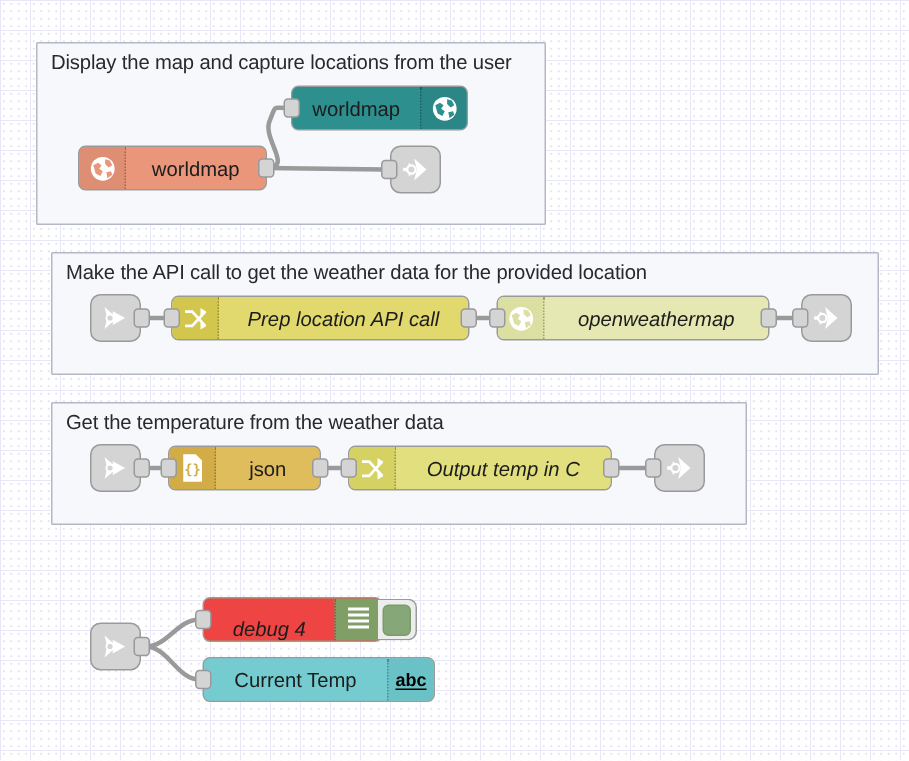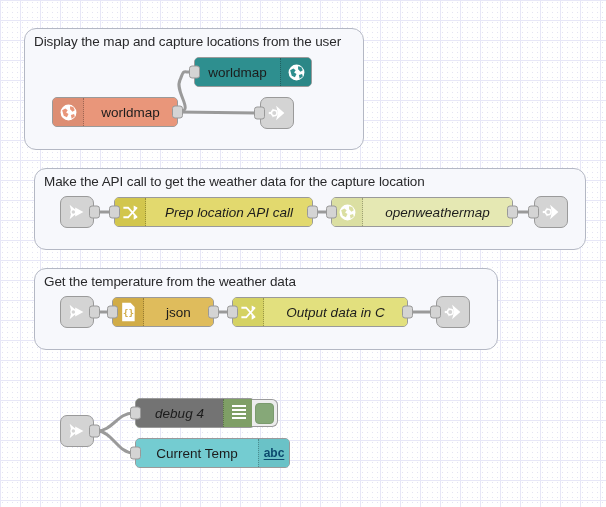--- a/index.html
+++ b/index.html
@@ -27,21 +27,21 @@
     background-size: 5px 5px, 20px 20px, 20px 20px;
     background-position: 0 0, 0 0, 0 0;
   }
 
   
   .group {
     position: absolute;
     box-sizing: border-box;
     background: #f7f8fc;
     border: 1px solid #b4b8c4;
-    border-radius: 12px;
+    border-radius: 1px;
   }
   .group-label {
     position: absolute;
     left: 9px;
     top: 5px;
     font-size: 13.5px;
     color: #29292b;
     white-space: nowrap;
     letter-spacing: -0.1px;
   }
@@ -158,37 +158,37 @@
     width: 17px;
     height: 19px;
     border-radius: 4px;
     background: #86a878;
     border: 1px solid #7b9b6e;
   }
 
   .abc-icon {
     font-size: 12px;
     font-weight: bold;
-    color: #0c4a6e;
+    color: #000000;
     text-decoration: underline;
     text-underline-offset: 2px;
     letter-spacing: 0px;
   }
 </style>
 </head>
 <body>
 
 <div id="canvas">
 
   <div class="group" style="left:24px; top:28px; width:340px; height:122px;">
     <div class="group-label">Display the map and capture locations from the user</div>
   </div>
 
   <div class="group" style="left:34px; top:168px; width:552px; height:82px;">
-    <div class="group-label">Make the API call to get the weather data for the capture location</div>
+    <div class="group-label">Make the API call to get the weather data for the provided location</div>
   </div>
 
   <div class="group" style="left:34px; top:268px; width:464px; height:82px;">
     <div class="group-label">Get the temperature from the weather data</div>
   </div>
 
 
   <svg class="wires">
 
     <path class="wire" d="M 178,112 L 256,113"></path>
@@ -325,21 +325,21 @@
     <div class="port in"></div>
     <div class="node-body" style="background:#e2e07e;">
       <div class="icon-cell left" style="background:#d5d263;">
         <svg width="19" height="19" viewBox="0 0 24 24">
           <path d="M3 6 L9 6 L20 18" stroke="#ffffff" stroke-width="2.3" fill="none"></path>
           <path d="M3 18 L9 18 L20 6" stroke="#ffffff" stroke-width="2.3" fill="none"></path>
           <path d="M16 3 L21 6 L16 9 Z" fill="#ffffff"></path>
           <path d="M16 15 L21 18 L16 21 Z" fill="#ffffff"></path>
         </svg>
       </div>
-      <div class="node-label italic">Output data in C</div>
+      <div class="node-label italic">Output temp in C</div>
     </div>
     <div class="port out"></div>
   </div>
 
   <div class="link-node" style="left:436px; top:296px;">
     <div class="port in" style="left:-7px;"></div>
     <svg width="22" height="22" viewBox="0 0 24 24">
       <path d="M3 12 L9 12" stroke="#ffffff" stroke-width="2.4" fill="none"></path>
       <path d="M11 4 L20 12 L11 20 L13 12 Z" fill="#ffffff"></path>
       <path d="M7 7 L13 12 L7 17 Z" fill="#ffffff"></path>
@@ -351,21 +351,21 @@
     <svg width="22" height="22" viewBox="0 0 24 24">
       <path d="M4 4 L13 12 L4 20 L6 12 Z" fill="#ffffff"></path>
       <path d="M10 7 L19 12 L10 17 Z" fill="#ffffff"></path>
       <circle cx="8" cy="12" r="2.6" fill="#d4d4d4" stroke="#ffffff" stroke-width="1.4"></circle>
     </svg>
     <div class="port out" style="right:-7px;"></div>
   </div>
 
   <div class="node" style="left:135px; top:398px; width:120px; background:#87a96b;">
     <div class="port in"></div>
-    <div class="node-body" style="background:#737373;">
+    <div class="node-body" style="background:#ef4444;align-items:flex-end;">
       <div class="node-label italic">debug 4</div>
       <div class="icon-cell right" style="background:#7f9f66;">
         <svg width="16" height="18" viewBox="0 0 16 18">
           <rect x="1" y="1" width="14" height="2" fill="#ffffff"></rect>
           <rect x="1" y="5" width="14" height="2" fill="#ffffff"></rect>
           <rect x="1" y="9" width="14" height="2" fill="#ffffff"></rect>
           <rect x="1" y="13" width="14" height="2" fill="#ffffff"></rect>
         </svg>
       </div>
     </div>

